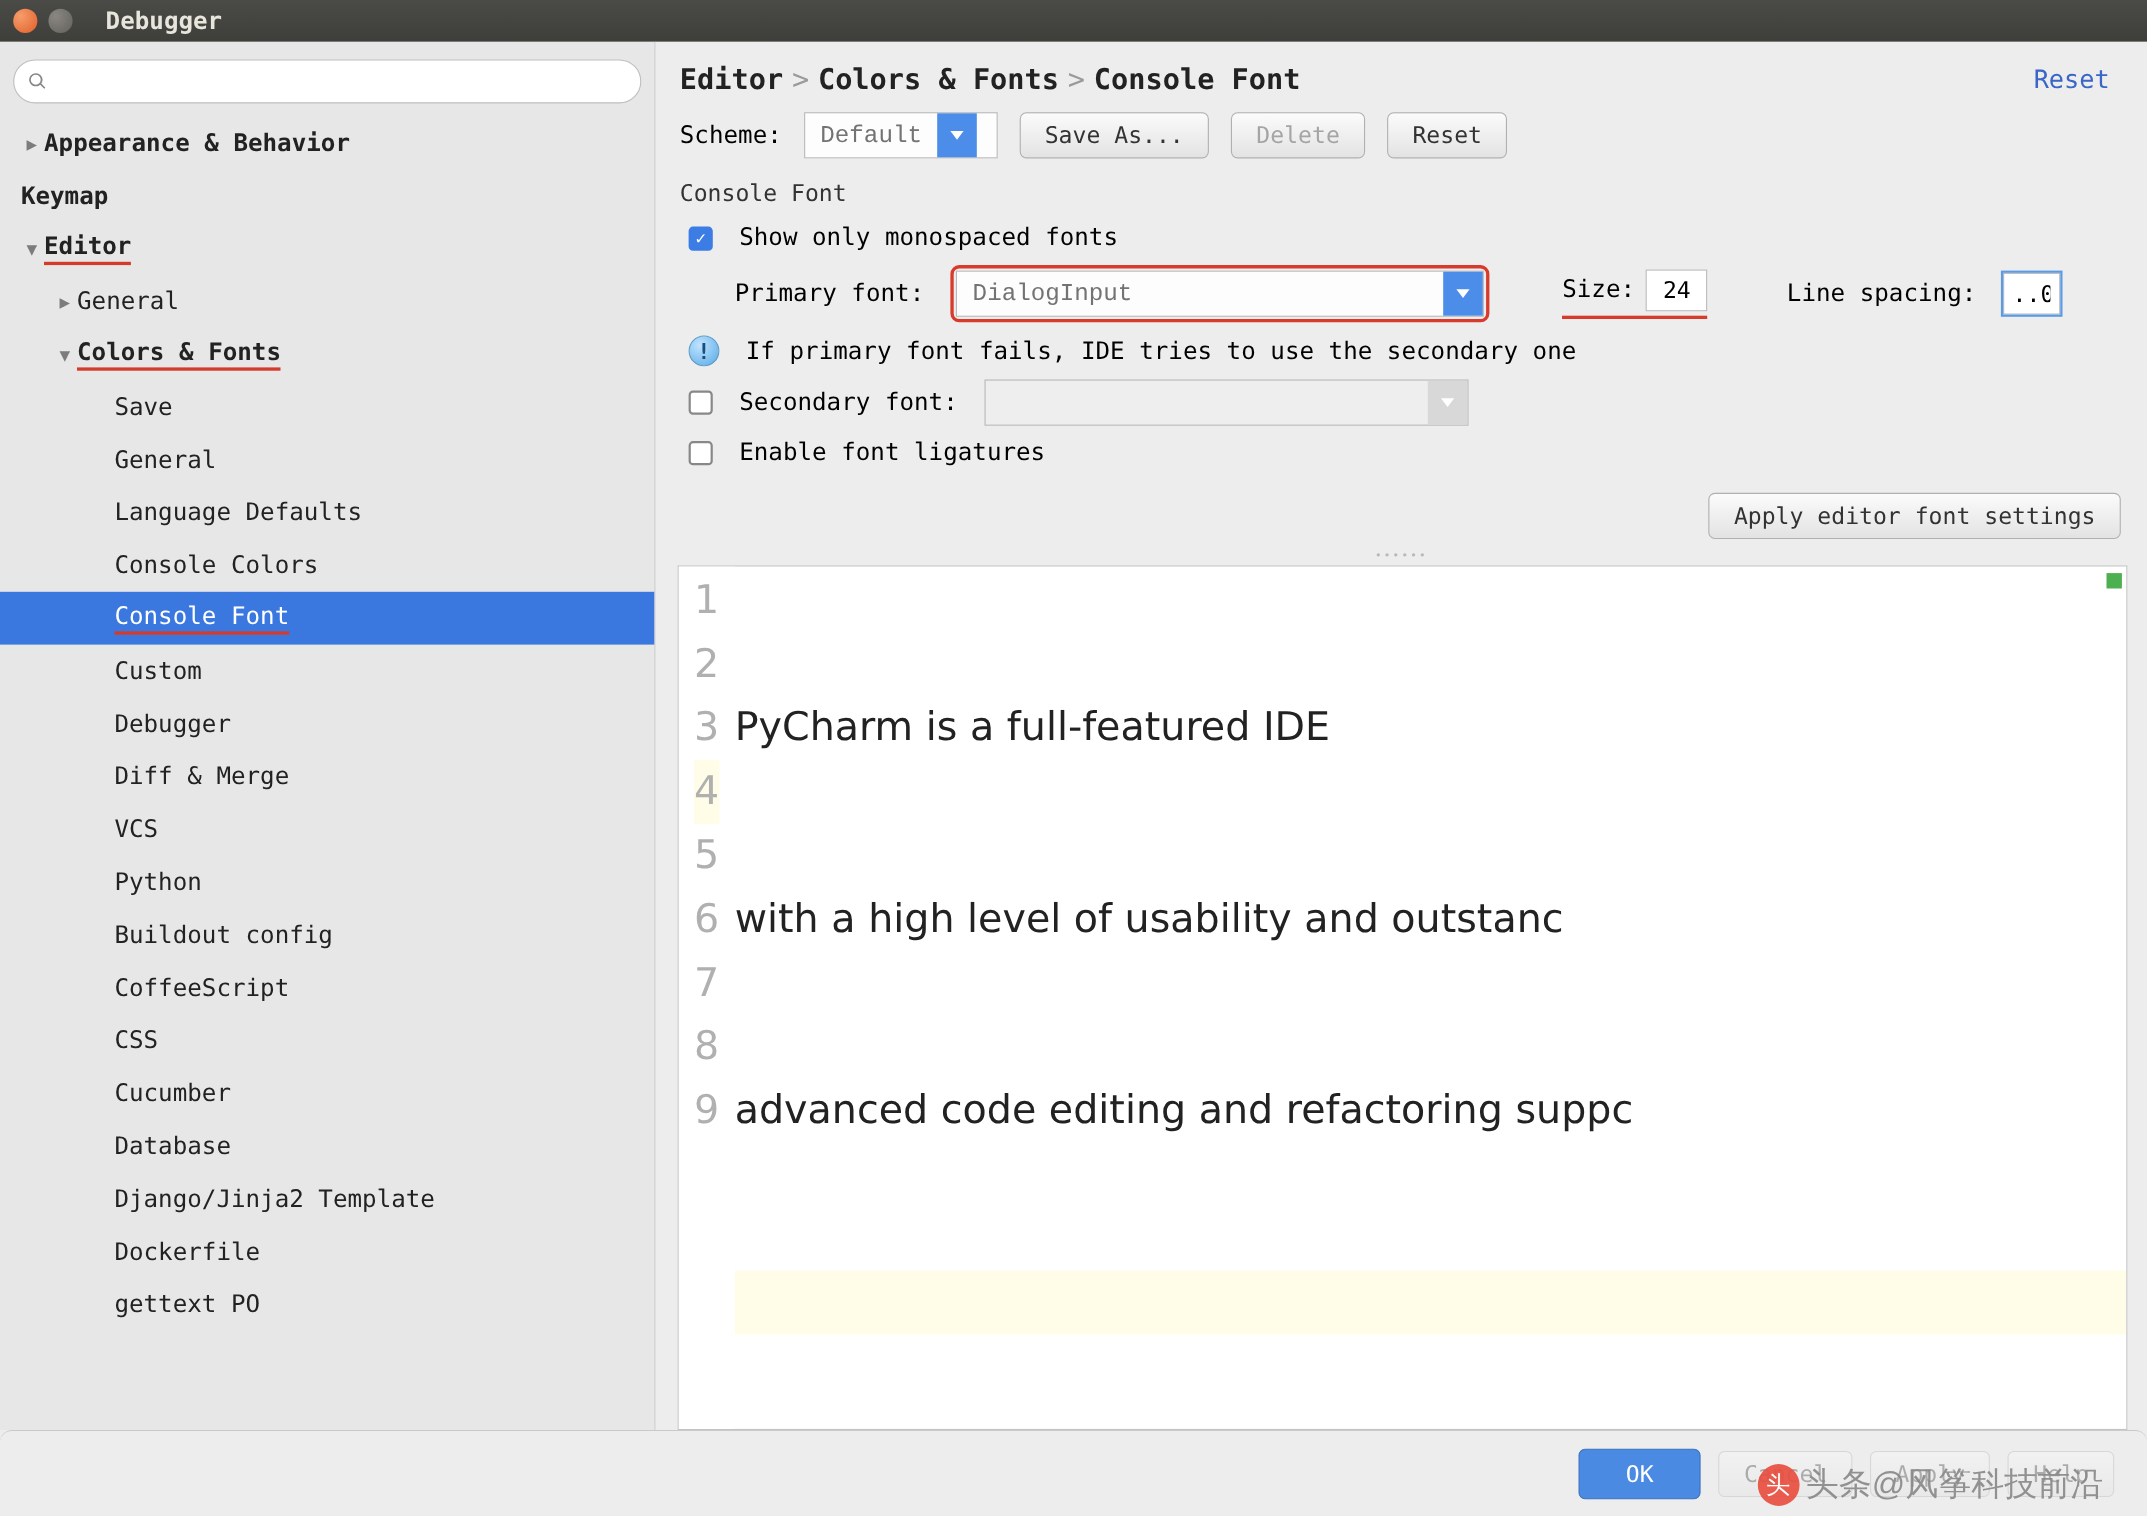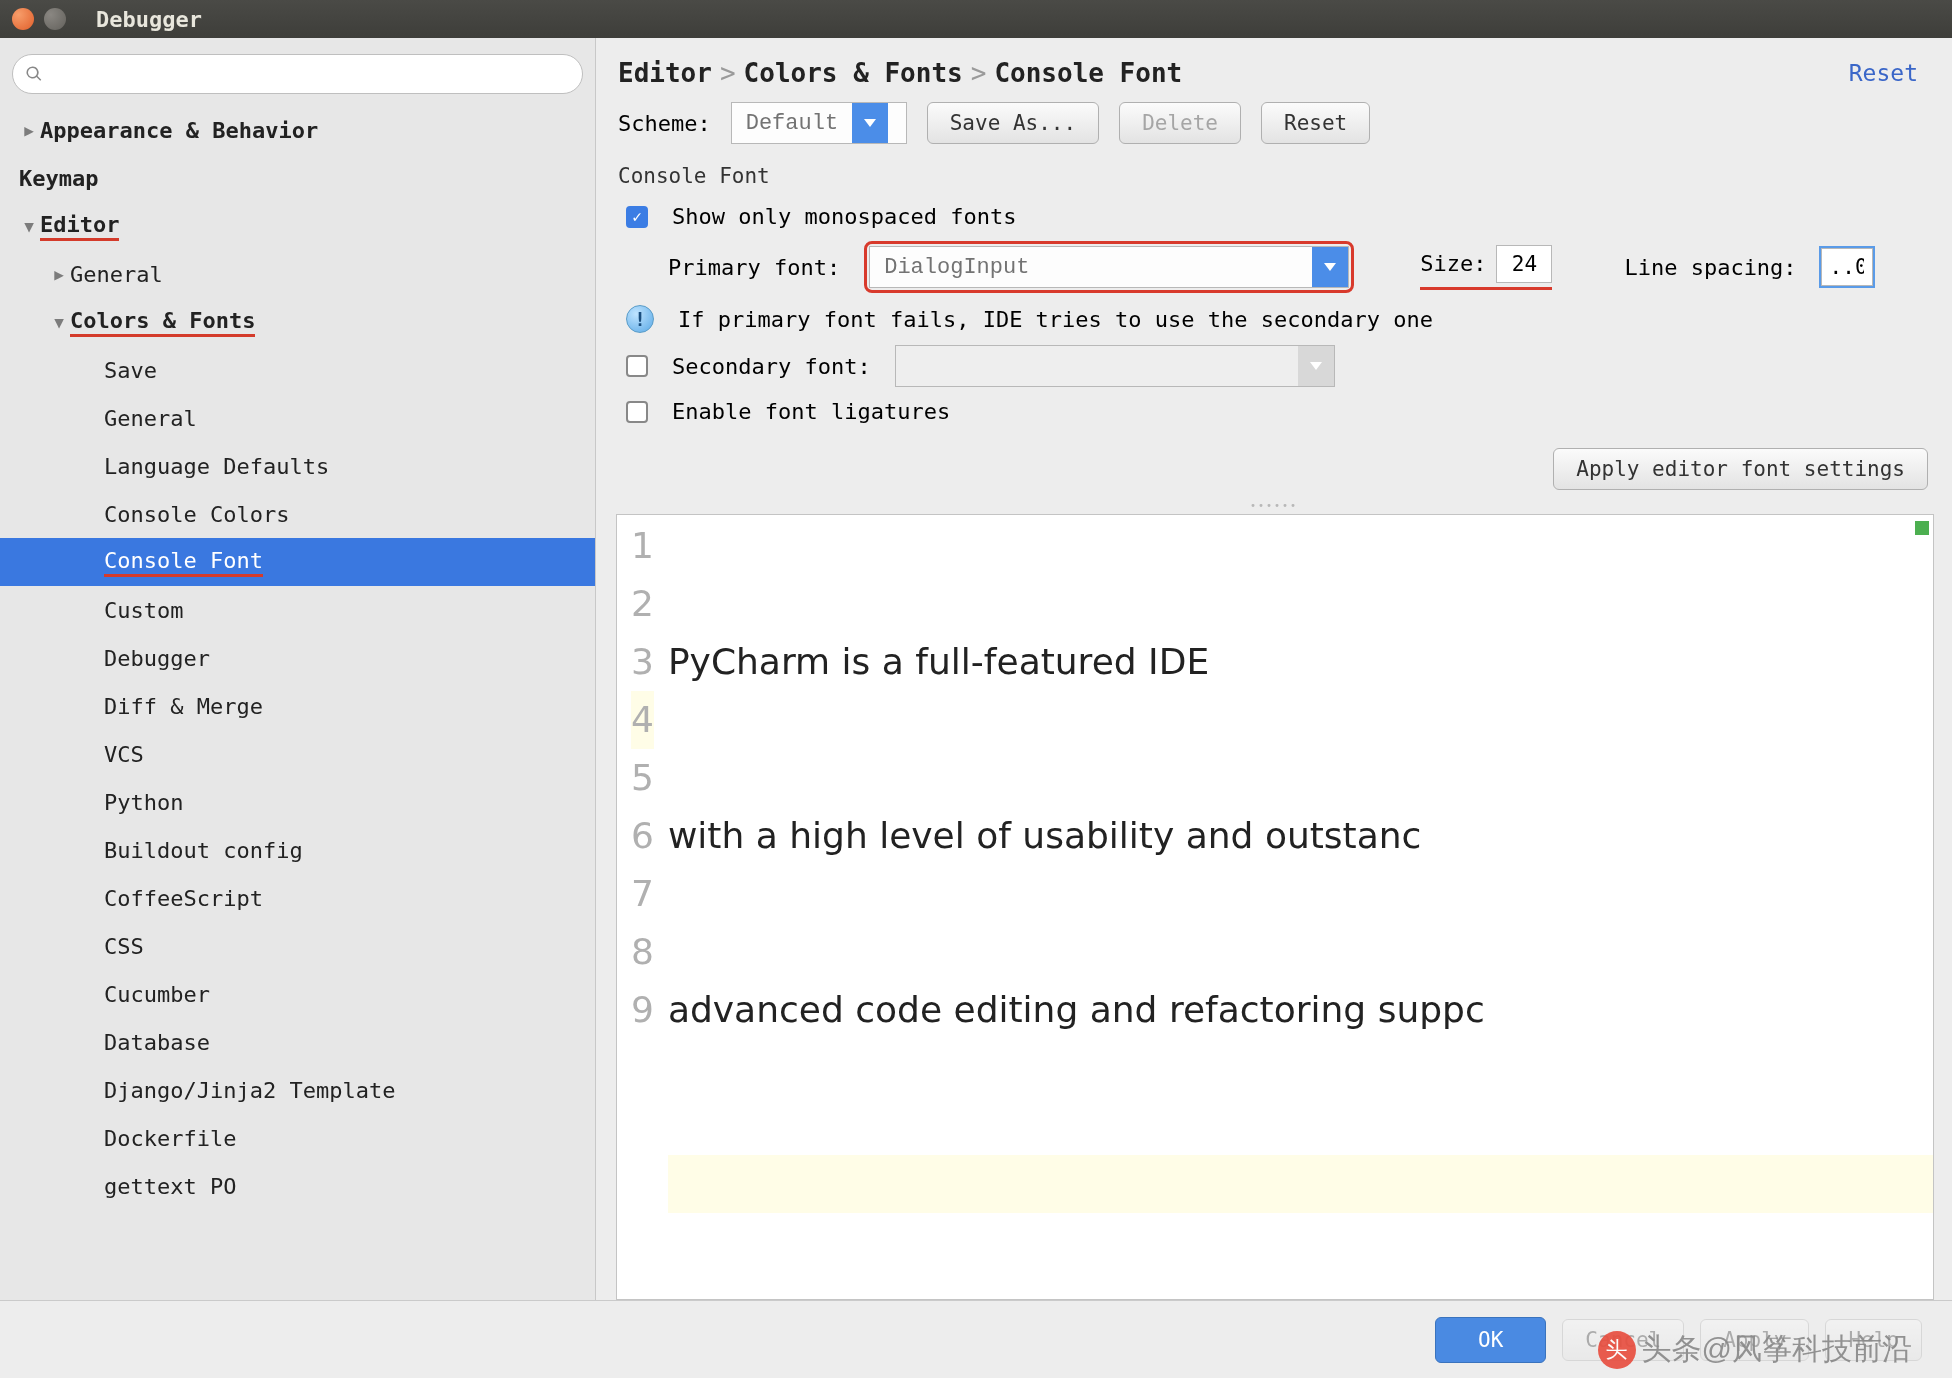--- a/index.html
+++ b/index.html
@@ -53,21 +53,21 @@
 
 .apply-row { display:flex; justify-content:flex-end; padding: 18px 24px 10px 22px; }
 
 .preview-wrap { margin: 4px 18px 0 20px; border:1px solid #c4c4c4; background:#fff; flex:1; overflow:hidden; position:relative; }
 .preview-grip { height:10px; display:flex;align-items:center;justify-content:center; color:#b8b8b8; font-size:10px; letter-spacing:2px; cursor:row-resize;}
 .preview { display:flex; font-family: "DejaVu Sans", Arial, sans-serif; font-size:36px; line-height:58px; }
 .gutter { background:#fff; color:#b0b0b0; text-align:right; padding: 2px 14px 0 14px; font-size:36px;}
 .code { padding-top:2px; white-space:pre; overflow:hidden; color:#222; flex:1;}
 .scroll-ind { position:absolute; top:6px; right:4px; width:14px; height:14px; background:#4caf50; }
 
-.footerbar { height:78px; background:#ededed; border-top:1px solid #cacaca; display:flex; align-items:center; justify-content:flex-end; padding: 0 30px; gap: 16px; position:relative;}
+.footerbar { height:78px; background:#ededed; border-top:1px solid #cacaca; display:flex; align-items:center; justify-content:flex-end; padding: 0 30px; gap: 16px; position:relative;border-radius:11px;}
 .btn-primary { background:#4a8ae2; color:#fff; border-color:#3a73bd; padding:0 42px; height:46px;}
 .watermark { position:absolute; right:40px; bottom:8px; font-size:30px; color:#888; font-family: "Microsoft YaHei","SimHei",sans-serif; display:flex; align-items:center; gap:6px; opacity:.9;}
 .watermark .wmicon{width:38px;height:38px;border-radius:50%;background:#e84c3d;display:flex;align-items:center;justify-content:center;color:#fff;font-size:22px;}
 </style>
 </head>
 <body>
 
 <div class="titlebar">
   <div class="tb-btn tb-close"></div>
   <div class="tb-btn tb-min"></div>

